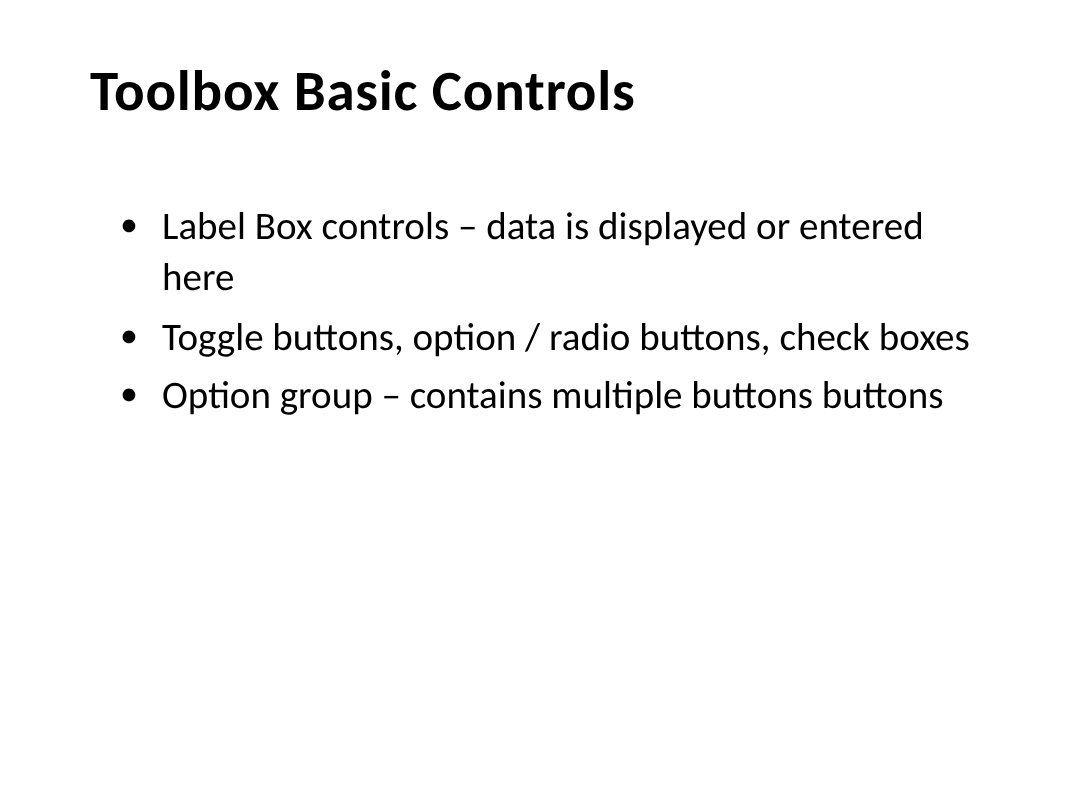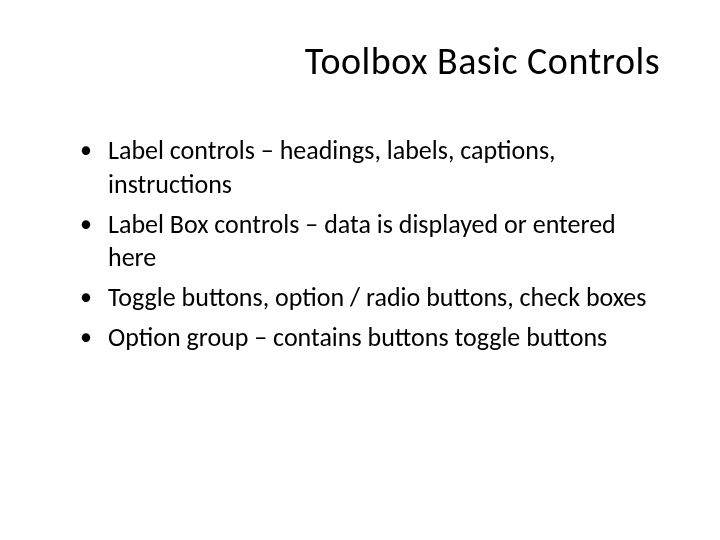--- a/index.html
+++ b/index.html
@@ -10,22 +10,22 @@
     body {
       width: 720px;
       height: 540px;
       background: #ffffff;
       font-family: Calibri, "Segoe UI", Arial, sans-serif;
       color: #000000;
       padding: 30px 60px;
     }
     .title {
       font-size: 38px;
-      font-weight: 400;
-      text-align: right;
+      font-weight: 700;
+      text-align: left;
       margin-top: 8px;
       margin-bottom: 50px;
       letter-spacing: 0.5px;
     }
     .bullet-list {
       list-style: none;
       padding-left: 20px;
     }
     .bullet-item {
       position: relative;
@@ -41,17 +41,16 @@
       top: 0;
       font-size: 24px;
     }
   </style>
 </head>
 <body>
 
 <h1 class="title">Toolbox Basic Controls</h1>
 
 <ul class="bullet-list">
-  <li class="bullet-item">Label controls – headings, labels, captions, instructions</li>
   <li class="bullet-item">Label Box controls – data is displayed or entered here</li>
   <li class="bullet-item">Toggle buttons, option / radio buttons, check boxes</li>
-  <li class="bullet-item">Option group – contains buttons toggle buttons</li>
+  <li class="bullet-item">Option group – contains multiple buttons buttons</li>
 </ul>
 
 </body></html>

